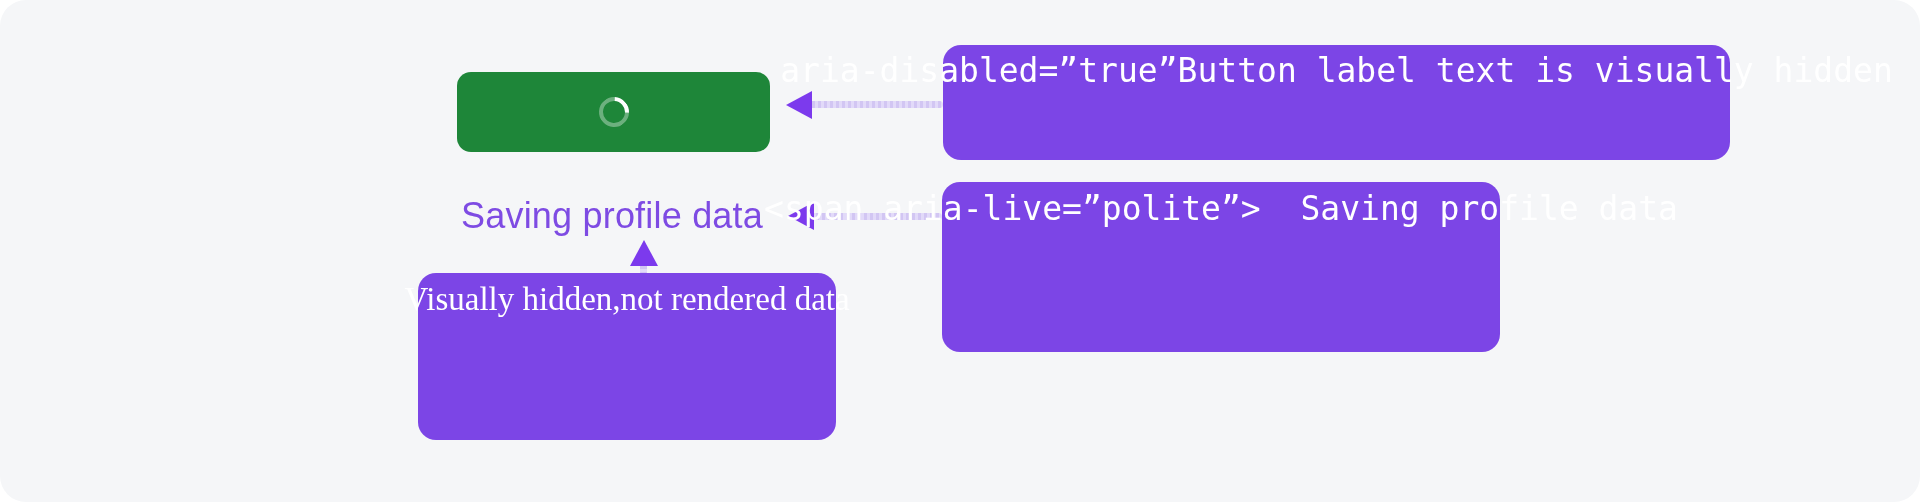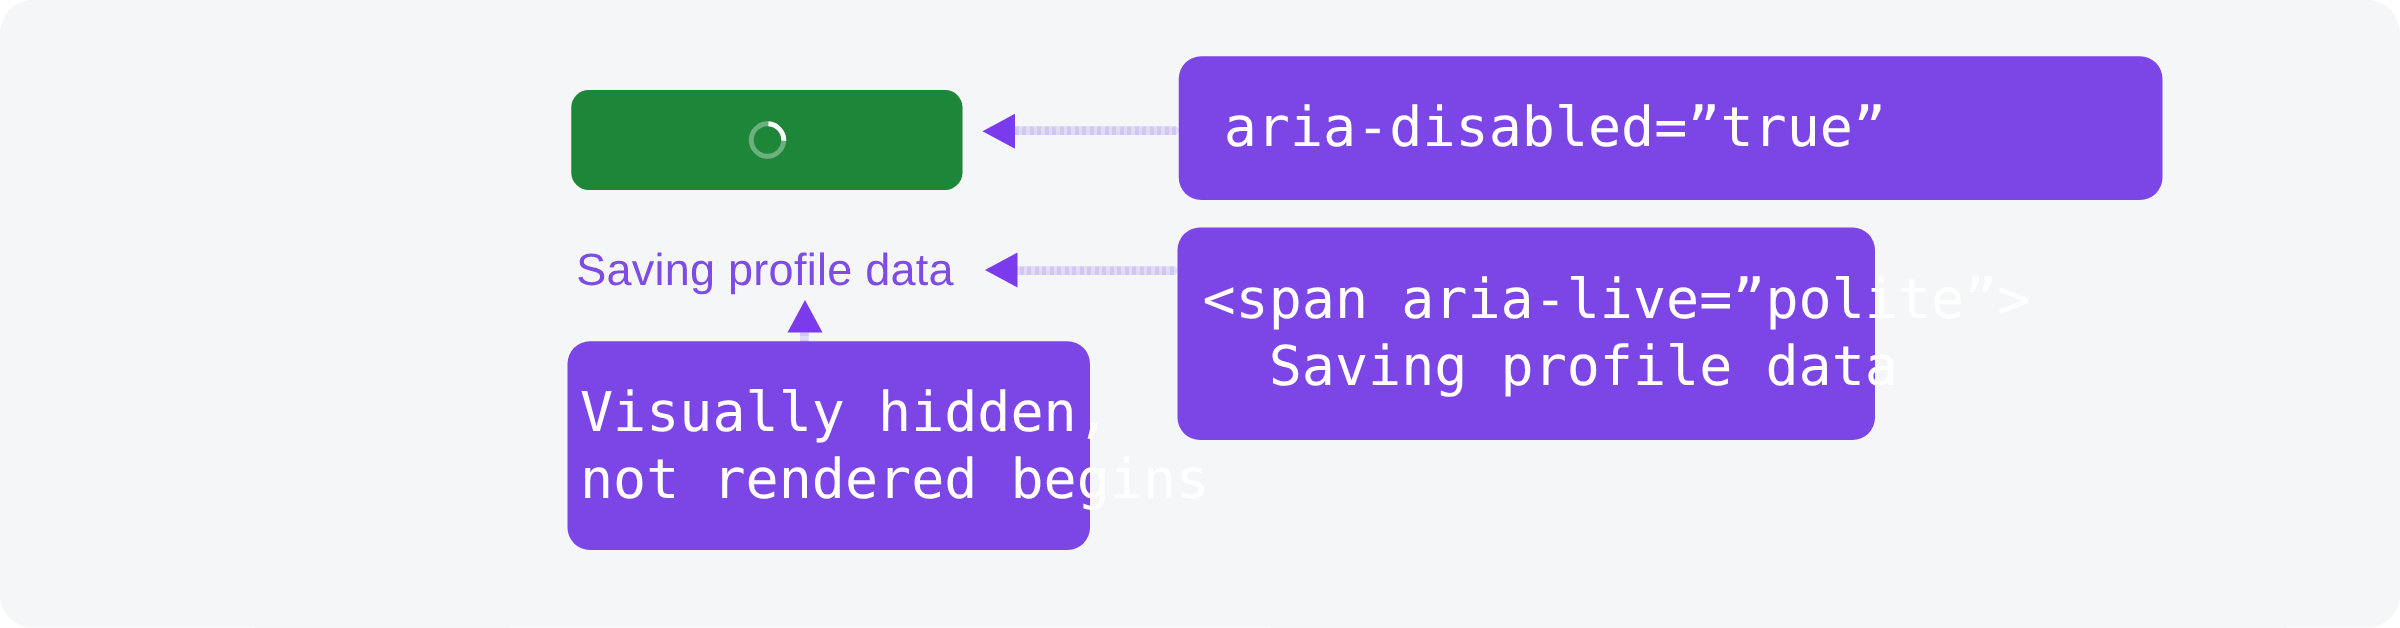--- a/index.html
+++ b/index.html
@@ -60,45 +60,45 @@
     letter-spacing: 0.2px;
   }
   
   .note-box {
     position: absolute;
     box-sizing: border-box;
     background: #7c45e6;
     border-radius: 18px;
     color: #ffffff;
     font-family: "DejaVu Sans Mono", "Liberation Mono", monospace;
-    font-size: 44px;
+    font-size: 33px;
     display: flex;
-    flex-direction: column;
     justify-content: center;
   }
   .note-box .line { white-space: pre; }
   .note-aria-disabled {
     left: 943px; top: 45px;
     width: 787px; height: 115px;
     padding: 0 36px;
     line-height: 51px;
   }
   .note-aria-live {
     left: 942px; top: 182px;
     width: 558px; height: 170px;
     padding: 0 20px;
     line-height: 54px;
     text-align: center;
   }
   .note-visually-hidden {
-    left: 454px; top: 273px;
+    left: 418px; top: 273px;
     width: 418px; height: 167px;
     padding: 0 10px;
     line-height: 53px;
     text-align: center;
+    font-family: Liberation Serif, serif;
   }
   
   .arrow-line-h {
     position: absolute;
     height: 7px;
     border-radius: 4px;
     background: #dbd1f6;
     background-image: repeating-linear-gradient(90deg, #d2c6f3 0 3px, #e2daf9 3px 6px);
   }
   .arrow-line-v {
@@ -145,24 +145,25 @@
   <div class="arrow-head-left" id="head-to-button"></div>
 
   <div class="arrow-line-h" id="line-to-label"></div>
   <div class="arrow-head-left" id="head-to-label"></div>
 
   <div class="arrow-line-v" id="line-up"></div>
   <div class="arrow-head-up" id="head-up"></div>
 
   <div class="note-box note-aria-disabled">
     <div class="line">aria-disabled=”true”</div>
+    <div class="line">Button label text is visually hidden</div>
   </div>
 
   <div class="note-box note-aria-live">
     <div class="line">&lt;span aria-live=”polite”&gt;</div>
     <div class="line">  Saving profile data</div>
   </div>
 
   <div class="note-box note-visually-hidden">
     <div class="line">Visually hidden,</div>
-    <div class="line">not rendered begins</div>
+    <div class="line">not rendered data</div>
   </div>
 </div>
 
 </body></html>

